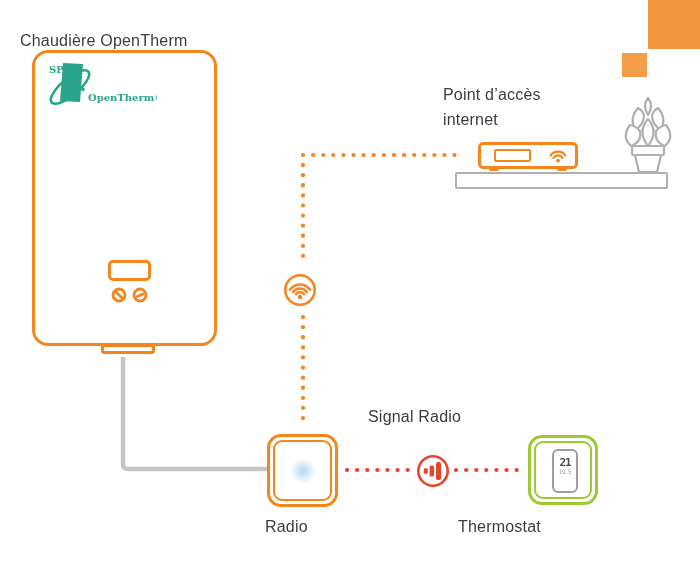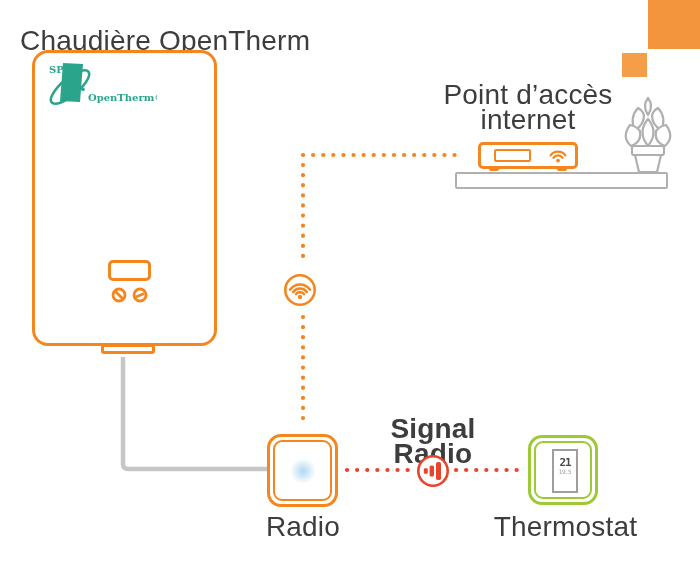--- a/index.html
+++ b/index.html
@@ -2,24 +2,24 @@
 <html style="--orange: #F5861D; --radio-red: #E8432B; --thermostat-green: #9DC936; --opentherm-teal: #2AA58C; --text: #3D3D3D; --cable-gray: #C6C6C6; --outline-gray: #B0B0B0; --screen-gray: #9E9E9E; --accent-square: #F2953C; --accent-square-small: #F49E49;"><head>
 <meta charset="utf-8">
 <style>
   * { margin:0; padding:0; box-sizing:border-box; }
   html,body { background:#ffffff; }
   .canvas {
     position:relative; width:700px; height:580px; background:#fff; overflow:hidden;
     font-family:"Liberation Sans", sans-serif; color:var(--text,#3d3d3d);
   }
   .label {
-    position:absolute; font-size:28px; font-weight:500; color:var(--text,#3d3d3d);
+    position:absolute; font-size:16px; font-weight:500; color:var(--text,#3d3d3d);
     letter-spacing:.2px; line-height:25px;
   }
-  .centered { text-align:center; }
+  .centered { text-align:left; }
 
   
   .sq-big   { position:absolute; left:648px; top:0;    width:52px; height:49px; background:var(--accent-square,#F2953C); }
   .sq-small { position:absolute; left:622px; top:53px; width:25px; height:24px; background:var(--accent-square-small,#F49E49); }
 
   
   .overlay { position:absolute; left:0; top:0; width:700px; height:580px; z-index:1; pointer-events:none; }
   .dots-orange { stroke:var(--orange,#F5861D); stroke-width:4.2; stroke-linecap:round; stroke-dasharray:0.1 10; fill:none; }
   .dots-red    { stroke:var(--radio-red,#E8432B); stroke-width:4.2; stroke-linecap:round; stroke-dasharray:0.1 10; fill:none; }
   .cable { stroke:var(--cable-gray,#C6C6C6); stroke-width:4.5; fill:none; }
@@ -63,21 +63,21 @@
   .relay-inner { position:absolute; inset:3px; border:2.5px solid var(--orange,#F5861D); border-radius:9px; }
   .relay-glow { position:absolute; left:50%; top:50%; width:26px; height:26px; transform:translate(-50%,-50%);
                 border-radius:50%;
                 background:radial-gradient(circle, rgba(130,195,235,.65) 0%, rgba(130,195,235,.28) 40%, rgba(130,195,235,0) 70%); }
 
   
   .thermostat { position:absolute; left:528px; top:435px; width:70px; height:70px; background:#fff;
                 border:3px solid var(--thermostat-green,#9DC936); border-radius:14px; z-index:2; }
   .thermostat-inner { position:absolute; inset:3px; border:2.5px solid var(--thermostat-green,#9DC936); border-radius:9px; }
   .thermo-device { position:absolute; left:21px; top:11px; width:26px; height:44px; background:#fff;
-                   border:2px solid var(--screen-gray,#9E9E9E); border-radius:0; text-align:center; }
+                   border:2px solid var(--screen-gray,#9E9E9E); border-radius:6px; text-align:center; }
   .thermo-temp { font-family:"DejaVu Sans Mono", monospace; font-size:11px; font-weight:bold;
                  color:#4a4a4a; margin-top:6px; letter-spacing:-1px; line-height:11px; }
   .thermo-sub  { font-family:"DejaVu Sans Mono", monospace; font-size:6px; color:#9e9e9e; line-height:8px; letter-spacing:-0.5px; }
 </style>
 </head>
 <body>
 
 <div class="canvas">
 
   <div class="sq-big"></div>
@@ -149,21 +149,21 @@
     <rect class="plant-path" x="14" y="52" width="32" height="9" rx="2"></rect>
     <path class="plant-path" d="M17 61 L21 78 L39 78 L43 61 Z"></path>
   </svg>
 
   <div class="relay">
     <div class="relay-inner"></div>
     <div class="relay-glow"></div>
   </div>
   <div class="label centered" style="left:265px; top:514px; width:76px;">Radio</div>
 
-  <div class="label centered" style="left:368px; top:416px; width:130px;font-weight:bold;">Signal Radio</div>
+  <div class="label centered" style="left:368px; top:404px; width:130px;">Signal Radio</div>
   <svg class="icon-svg" style="left:416px; top:454px;" width="34" height="34" viewBox="0 0 34 34">
     <circle class="ring-red" cx="17" cy="17" r="14.7"></circle>
     <rect class="red-fill" x="7.8" y="14.3" width="4" height="5.4" rx="1.2"></rect>
     <rect class="red-fill" x="13.6" y="11.4" width="4.4" height="11.2" rx="1.6"></rect>
     <rect class="red-fill" x="20" y="8" width="5" height="18" rx="1.8"></rect>
   </svg>
 
   <div class="thermostat">
     <div class="thermostat-inner"></div>
     <div class="thermo-device">

